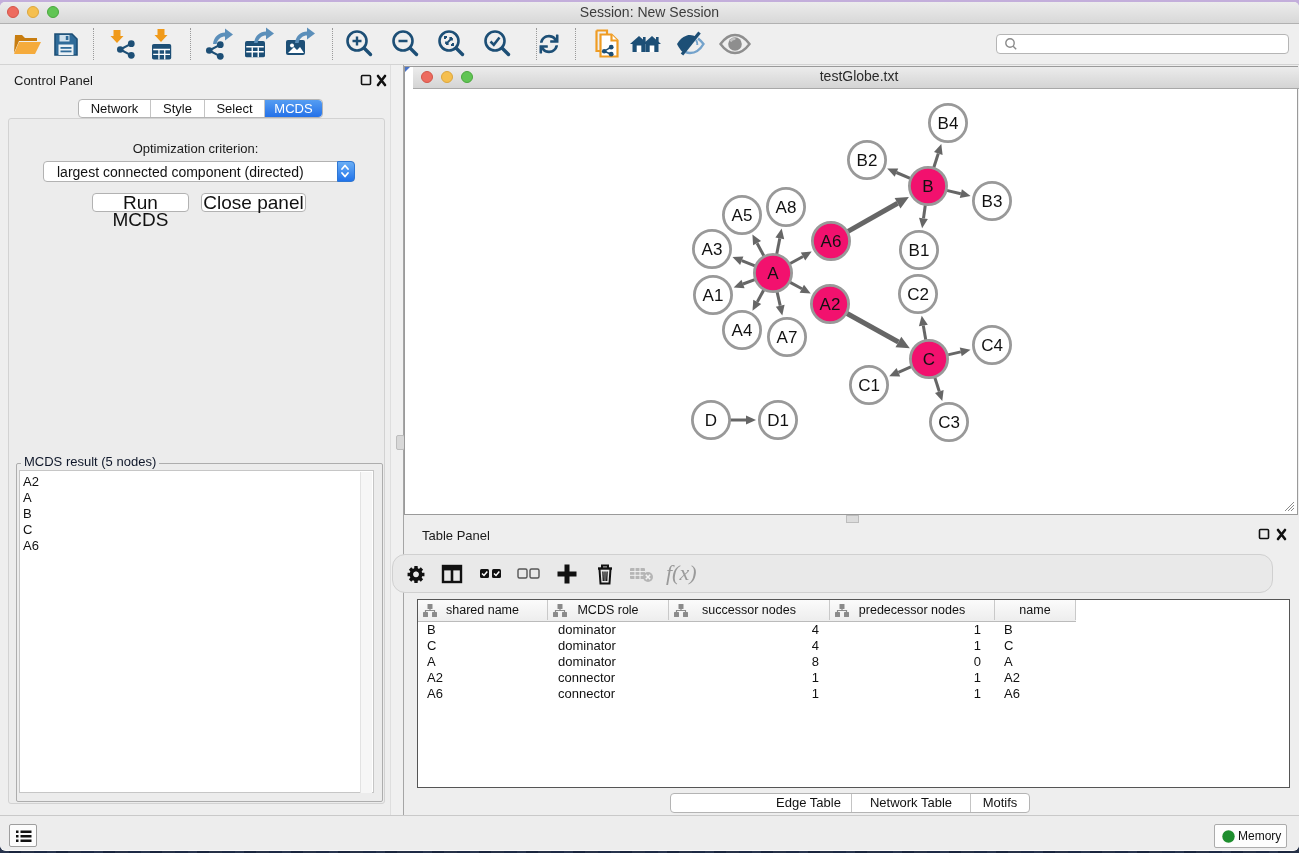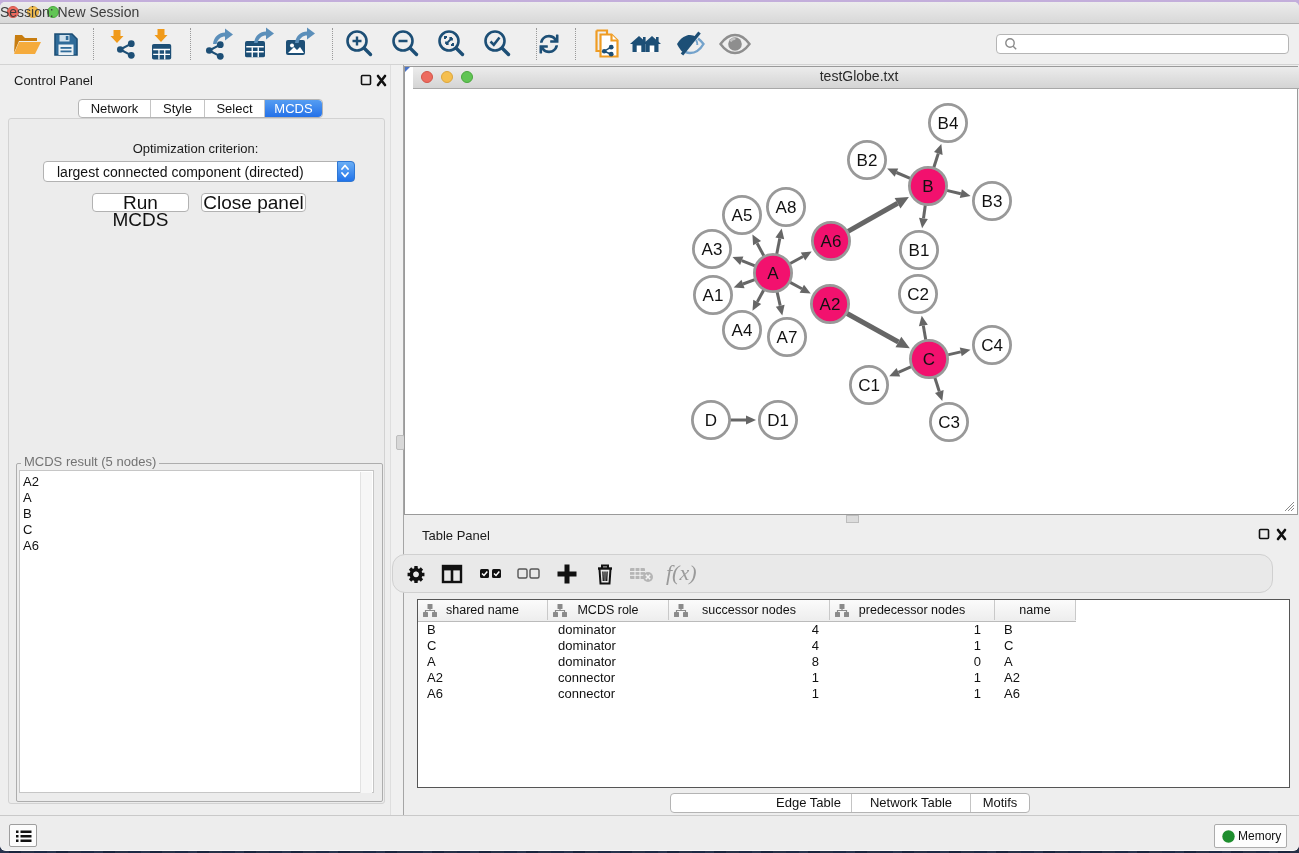--- a/index.html
+++ b/index.html
@@ -6,40 +6,40 @@
 body{width:1299px;height:853px;overflow:hidden;position:relative;
  font-family:"Liberation Sans",sans-serif;background:#c3aedb;}
 .abs{position:absolute;}
 #desktop-bottom{left:0;top:844px;width:1299px;height:9px;
  background:#1d2a45;}
 #desktop-bottom:before{content:'';position:absolute;inset:0;background:repeating-linear-gradient(90deg,rgba(90,100,120,.18) 0 9px,rgba(0,0,0,.12) 9px 21px,rgba(120,110,90,.10) 21px 34px,rgba(0,0,0,0) 34px 47px);}
 #appwin{left:0;top:2px;width:1299px;height:848px;background:#eeeeee;border-radius:5px 5px 6px 6px;overflow:hidden;border-bottom:1px solid #fafafa;}
 
 #titlebar{left:0;top:0;width:1299px;height:21px;background:linear-gradient(#ececec,#d8d8d8);border-bottom:1px solid #b1b1b1;border-radius:5px 5px 0 0;}
 .tl{position:absolute;width:12px;height:12px;border-radius:50%;top:4px;}
-#titletext{width:100%;top:2px;font-size:14px;color:#3c3c3c;}
+#titletext{width:100%;text-align:center;top:2px;font-size:14px;color:#3c3c3c;}
 
 #toolbar{left:0;top:22px;width:1299px;height:40px;background:#efefef;border-bottom:1px solid #d3d3d3;}
 .tsep{position:absolute;top:4px;height:32px;width:0;border-left:1px dotted #9a9a9a;}
 .ticon{position:absolute;top:0;height:40px;display:flex;align-items:center;}
 #searchbox{left:996px;top:10px;width:291px;height:18px;background:#fff;border:1px solid #b5b5b5;border-radius:4px;}
 
 #cp-title{left:14px;top:71px;font-size:13px;color:#1a1a1a;}
 #cp-inner{left:8px;top:116px;width:375px;height:684px;background:#ececec;border:1px solid #d2d2d2;border-radius:3px;}
 #tabbar{left:78px;top:97px;width:243px;height:17px;background:#fff;border:1px solid #b4b4b4;border-radius:4px;display:flex;}
 .tab{flex:0 0 auto;text-align:center;font-size:13px;color:#111;line-height:17px;border-right:1px solid #c4c4c4;}
 .tab.sel{background:linear-gradient(#559df2,#2471e8);color:#fff;border-right:none;border-radius:0 4px 4px 0;}
 #optlabel{left:0px;top:139px;width:391px;text-align:center;font-size:13px;color:#1a1a1a;}
 #combo{left:43px;top:159px;width:310px;height:19px;background:#fff;border:1px solid #b2b2b2;border-radius:4px;}
 #combo .txt{position:absolute;left:13px;top:2px;font-size:14px;color:#111;}
 #combo .cap{position:absolute;right:-1px;top:-1px;width:16px;height:19px;background:linear-gradient(#6aaef5,#2173ea);border-radius:0 4px 4px 0;border:1px solid #2e77d4;}
 .btn{position:absolute;height:17px;background:#fff;border:1px solid #b2b2b2;border-radius:4px;font-size:19px;color:#111;text-align:center;line-height:17px;}
 
 #grp{left:16px;top:461px;width:365px;height:337px;border:1px solid #adadad;border-radius:2px;}
-#grplabel{left:21px;top:452px;background:#ececec;padding:0 3px;font-size:13px;color:#737373;}
+#grplabel{left:21px;top:452px;background:#ececec;padding:0 3px;font-size:13px;color:#0f172a;}
 #listbox{left:19px;top:468px;width:355px;height:323px;background:#fff;border:1px solid #c6c6c6;font-size:13px;color:#111;box-sizing:border-box;padding-top:3px;}
 #listsb{right:1px;top:1px;width:11px;height:321px;background:#f6f6f6;border-left:1px solid #e2e2e2;position:absolute;}
 .li{padding:0 3px;height:16px;line-height:16px;}
 
 #vsplit{left:390px;top:63px;width:13px;height:751px;background:#f0f0f0;border-left:1px solid #dedede;box-sizing:border-box;}
 #vsplitline{left:403px;top:63px;width:1px;height:751px;background:#a5a5a5;}
 #vhandle{left:396px;top:433px;width:7px;height:13px;background:#d8d8d8;border:1px solid #bdbdbd;border-radius:2px;}
 
 #netwin{left:404px;top:64px;width:894px;height:449px;background:#fff;border:1px solid #9a9a9a;box-sizing:border-box;}
 #nettitle{left:0;top:0;width:100%;height:21px;background:linear-gradient(#ececec,#d4d4d4);border-bottom:1px solid #a8a8a8;margin-left:8px;}

